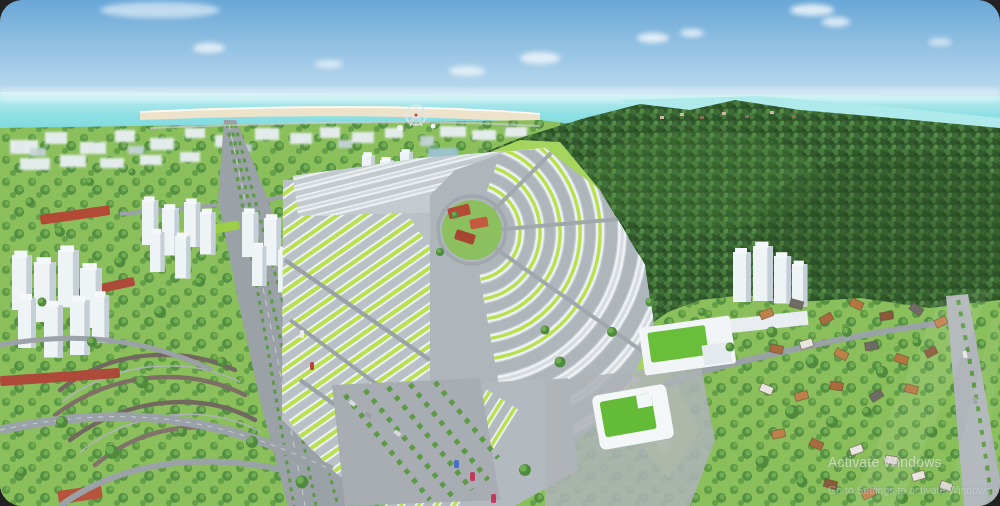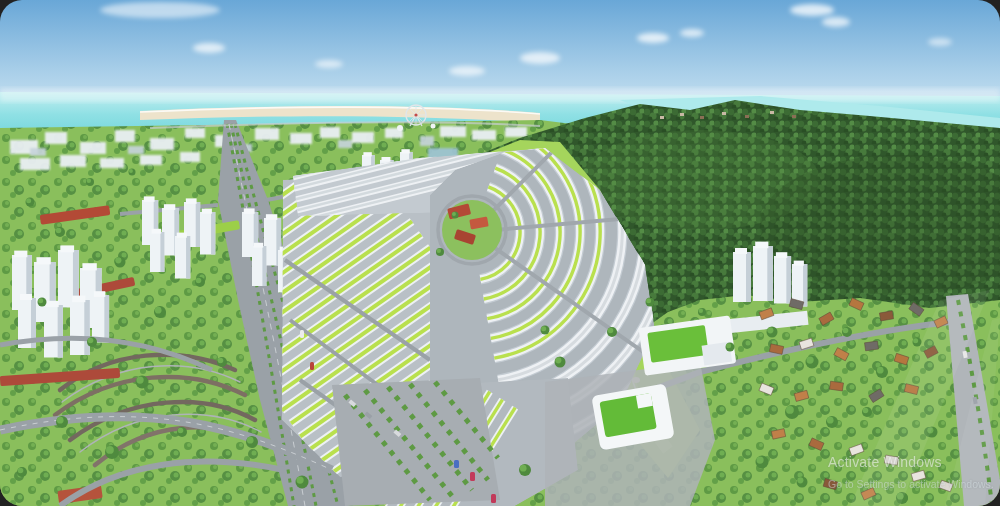--- a/index.html
+++ b/index.html
@@ -2,21 +2,21 @@
 <html><head>
 <meta charset="utf-8">
 <style>
   html,body{margin:0;padding:0;background:#222;}
   .stage{position:relative;width:1000px;height:506px;overflow:hidden;
          font-family:"Liberation Sans",sans-serif;border-radius:22px;}
   .stage svg{position:absolute;inset:0;display:block;}
   .watermark{position:absolute;left:828px;top:454px;pointer-events:none;
              text-shadow:0 0 2px rgba(80,90,95,.25);}
   .wm1{font-size:14px;color:rgba(255,255,255,.55);letter-spacing:.2px;}
-  .wm2{font-size:10.5px;color:rgba(230,240,245,.45);margin-top:8px;}
+  .wm2{font-size:10.5px;color:rgba(230,240,245,.45);margin-top:14px;}
 </style>
 </head>
 <body>
 
 <div class="stage">
 <svg width="1000" height="506" viewBox="0 0 1000 506">
   <defs>
     <linearGradient id="gSky" x1="0" y1="0" x2="0" y2="1">
       <stop offset="0" stop-color="#69a7d7"></stop>
           <stop offset="0.55" stop-color="#a9cfe9"></stop>

